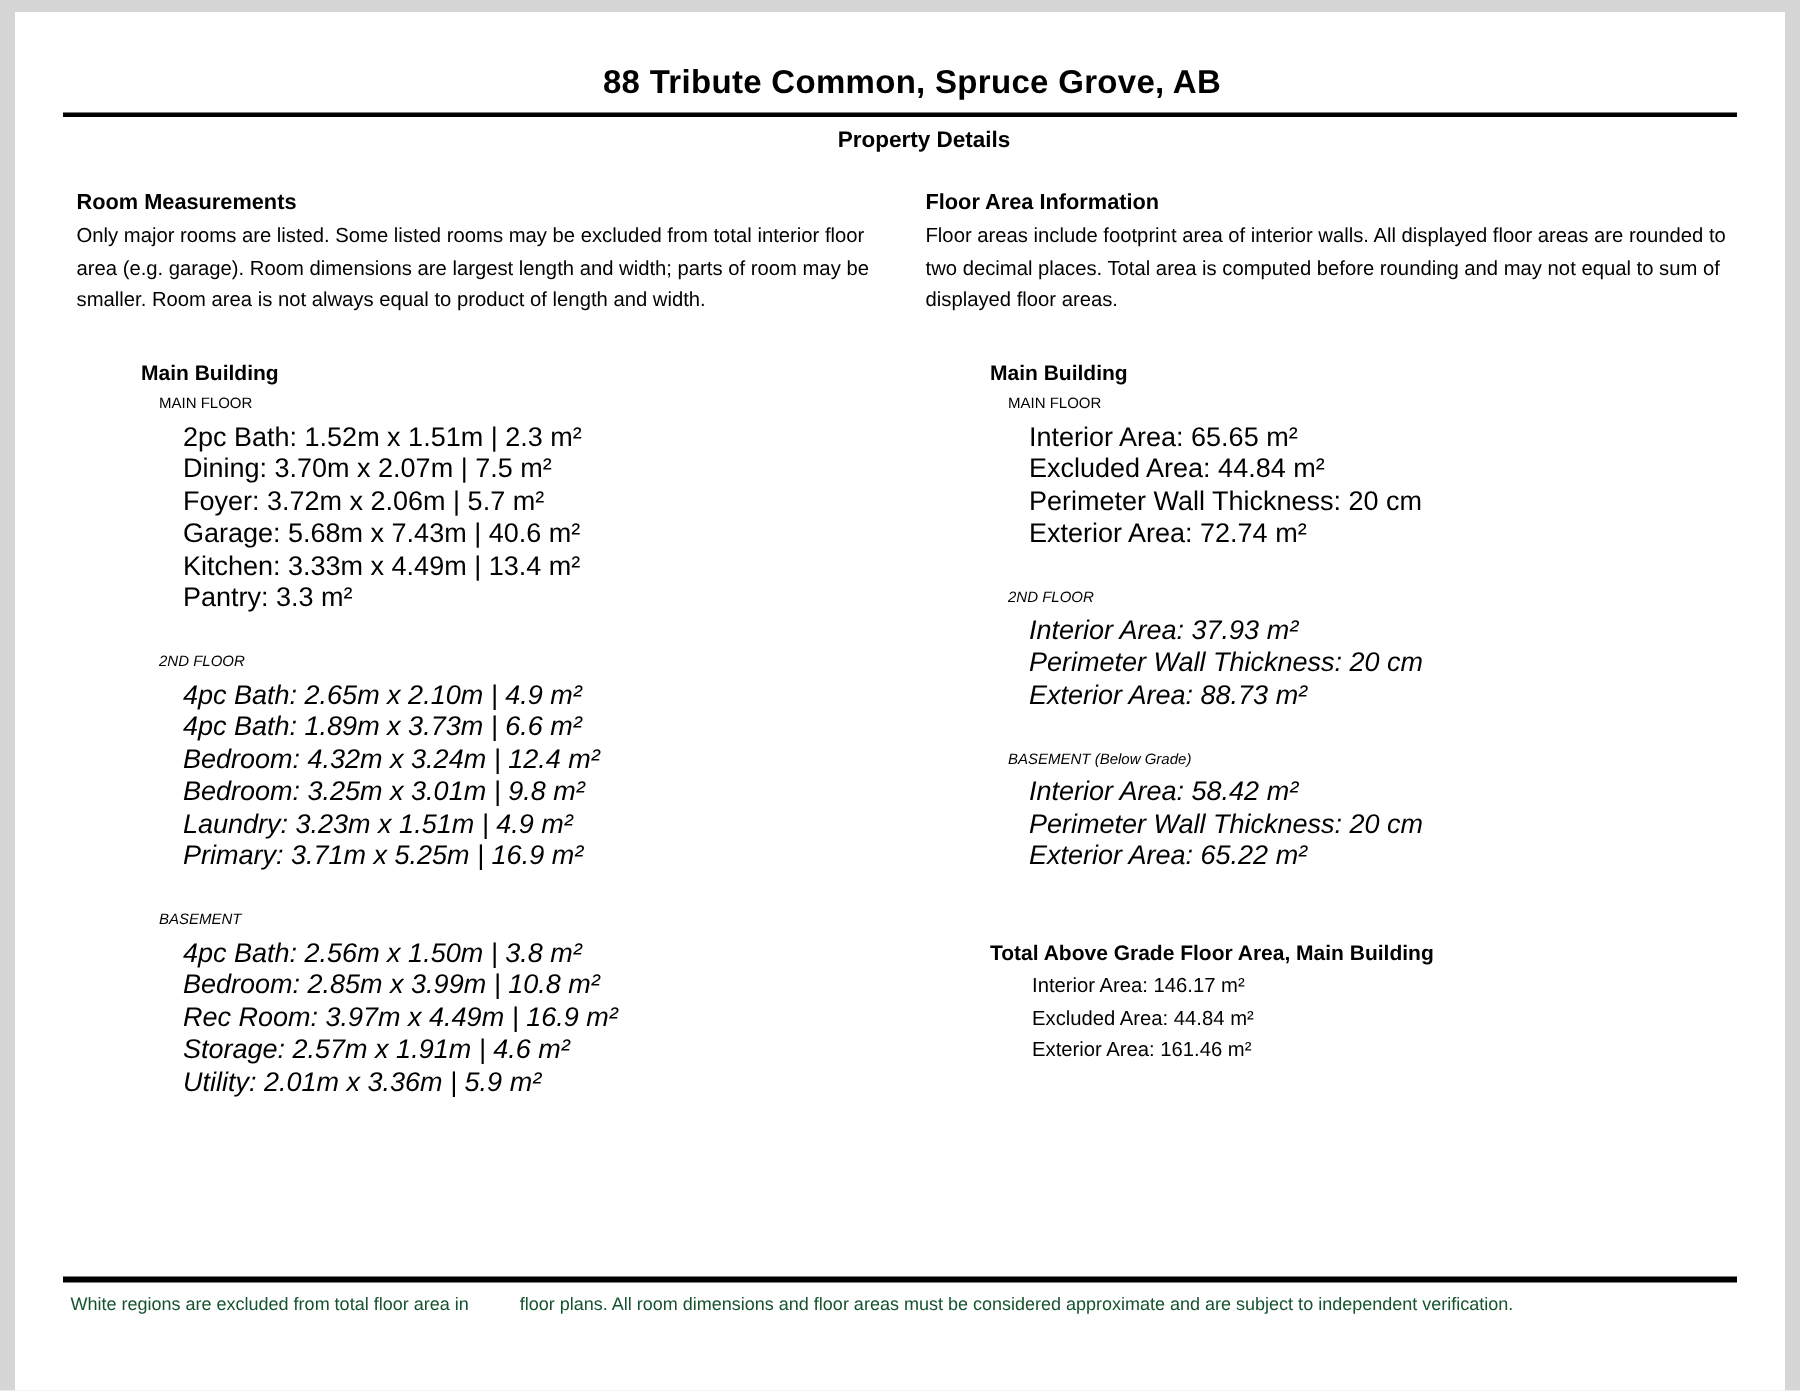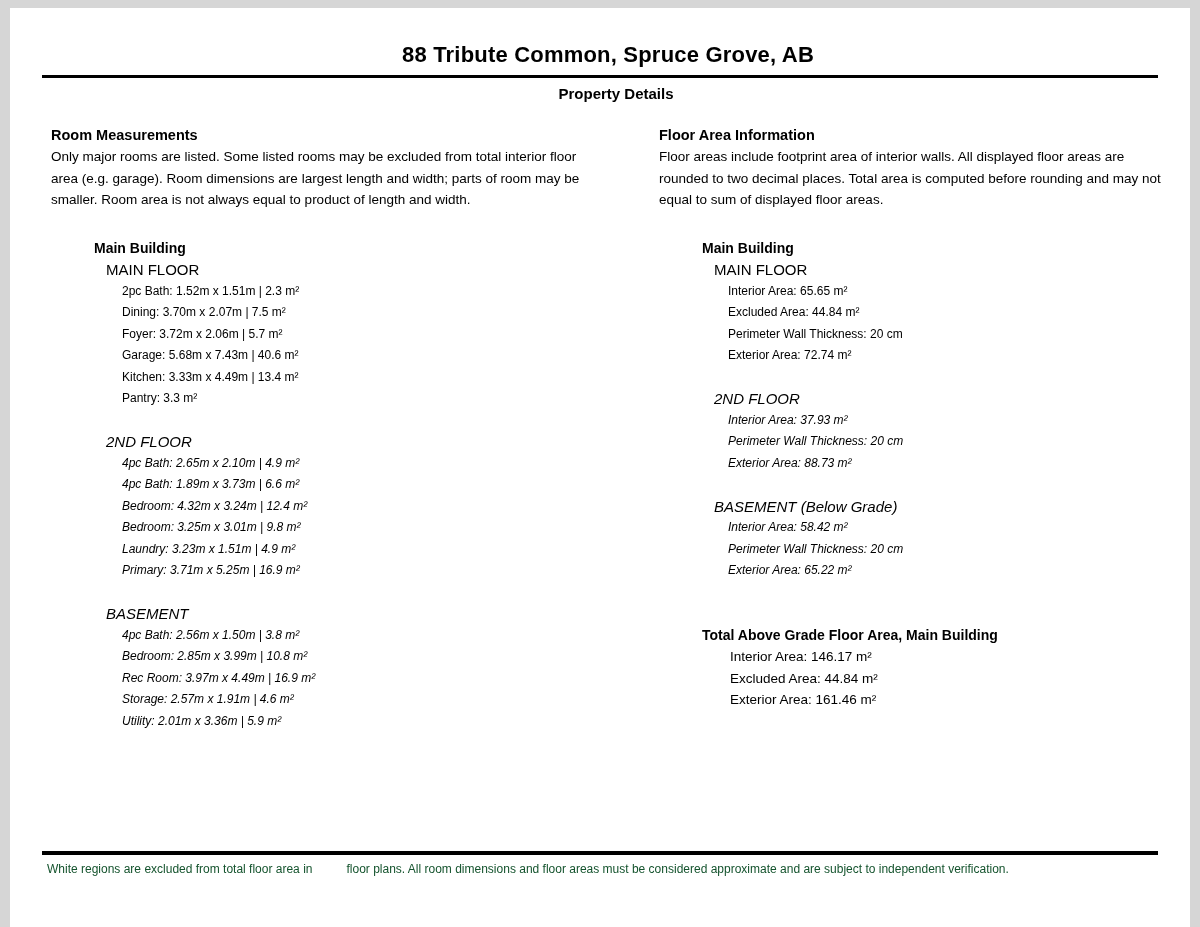--- a/index.html
+++ b/index.html
@@ -34,21 +34,20 @@
     text-align: center;
     font-size: 15px;
     font-weight: bold;
     padding-left: 32px;
   }
   .columns {
     display: flex;
     margin-top: 25px;
     padding-left: 41px;
     padding-right: 22px;
-    gap: 42px;
   }
   .col { width: 566px; flex: 0 0 566px; }
   .col.right { flex: 1 1 auto; width: auto; }
   .col-heading {
     font-size: 14.5px;
     font-weight: bold;
     margin-bottom: 3px;
   }
   .col-desc {
     font-size: 13.5px;
@@ -57,25 +56,25 @@
   }
   .building-name {
     font-size: 14px;
     font-weight: bold;
     margin: 27px 0 0 43px;
     line-height: 21.5px;
   }
   .floor-block { margin-left: 55px; }
   .floor-block.gap { margin-top: 21.5px; font-style: italic; }
   .floor-name {
-    font-size: 15px;
+    font-size: 10px;
     line-height: 21.5px;
   }
   .lines .line {
-    font-size: 12px;
+    font-size: 18px;
     line-height: 21.5px;
   }
   .col.left .lines .line { margin-left: 16px; }
   .col.right .lines .line { margin-left: 14px; }
   .total-block { margin-top: 43px; }
   .total-heading {
     font-size: 14px;
     font-weight: bold;
     margin-left: 43px;
     line-height: 21.5px;

